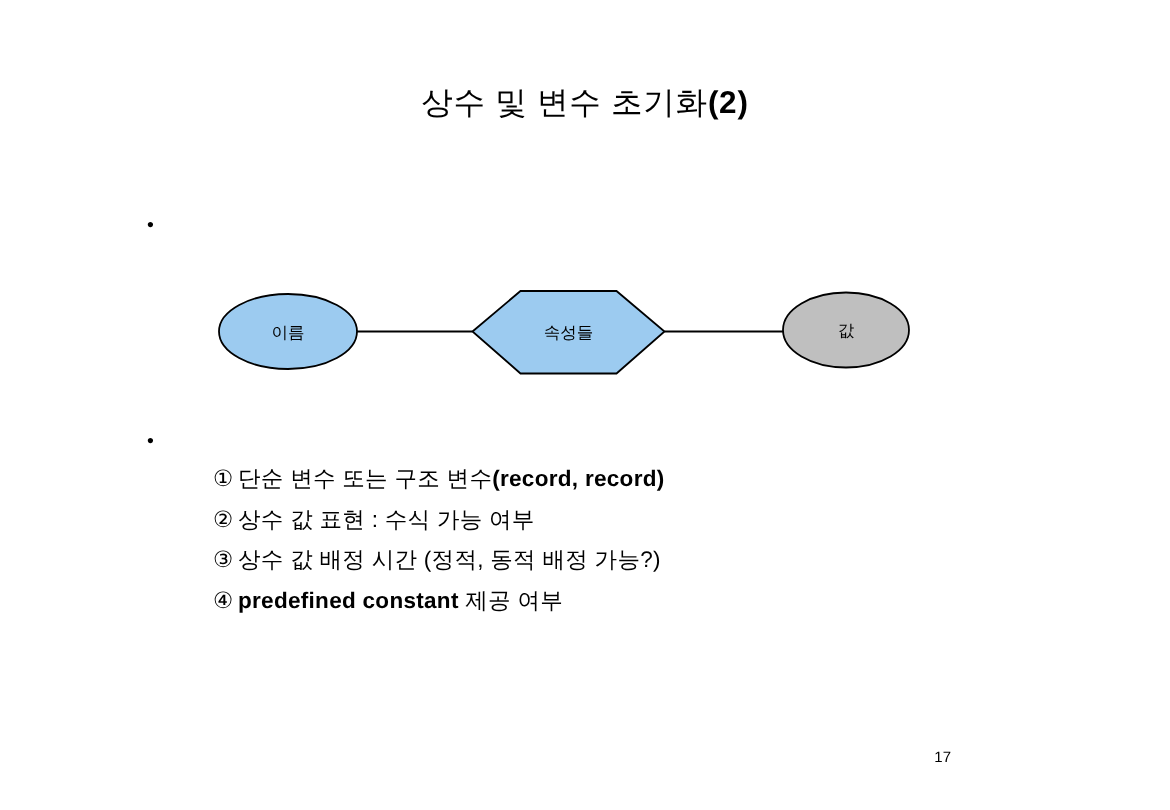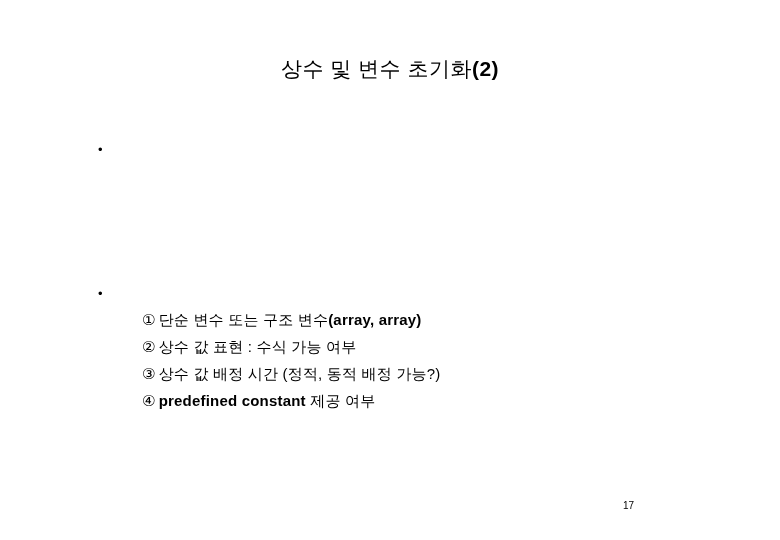--- a/index.html
+++ b/index.html
@@ -113,28 +113,45 @@
 <div id="slide">
 
   <div id="slide-title">
     <span>상수 및 변수 초기화</span><span class="title-suffix">(2)</span>
   </div>
 
   <div class="bullet-row" id="bullet-1">
     <span class="bullet-mark">•</span>
   </div>
 
+  <div id="diagram">
+    <svg width="500" height="80" viewBox="0 0 500 80" xmlns="http://www.w3.org/2000/svg">
+
+      <line x1="108" y1="36" x2="185" y2="36" stroke="#000000" stroke-width="1.2"></line>
+
+      <line x1="313" y1="36" x2="392" y2="36" stroke="#000000" stroke-width="1.2"></line>
+
+      <ellipse cx="62" cy="36" rx="46" ry="25" fill="#9CCBF0" stroke="#000000" stroke-width="1.2"></ellipse>
+      <text class="node-label" x="62" y="40" text-anchor="middle">이름</text>
+
+      <polygon points="185,36 217,9 281,9 313,36 281,64 217,64" fill="#9CCBF0" stroke="#000000" stroke-width="1.2"></polygon>
+      <text class="node-label" x="249" y="40" text-anchor="middle">속성들</text>
+
+      <ellipse cx="434" cy="35" rx="42" ry="25" fill="#BFBFBF" stroke="#000000" stroke-width="1.2"></ellipse>
+      <text class="node-label" x="434" y="39" text-anchor="middle">값</text>
+    </svg>
+  </div>
 
   <div class="bullet-row" id="bullet-2">
     <span class="bullet-mark">•</span>
   </div>
 
   <div class="num-item" id="num-item-0">
     <span class="num-marker">①</span>
-    <span class="num-body"><span>단순 변수 또는 구조 변수</span><b>(array, array)</b><span></span></span>
+    <span class="num-body"><span>단순 변수 또는 구조 변수</span><b>(record, record)</b><span></span></span>
   </div>
 
   <div class="num-item" id="num-item-1">
     <span class="num-marker">②</span>
     <span class="num-body"><span>상수 값 표현 : 수식 가능 여부</span><b></b><span></span></span>
   </div>
 
   <div class="num-item" id="num-item-2">
     <span class="num-marker">③</span>
     <span class="num-body"><span>상수 값 배정 시간 (정적, 동적 배정 가능?)</span><b></b><span></span></span>

